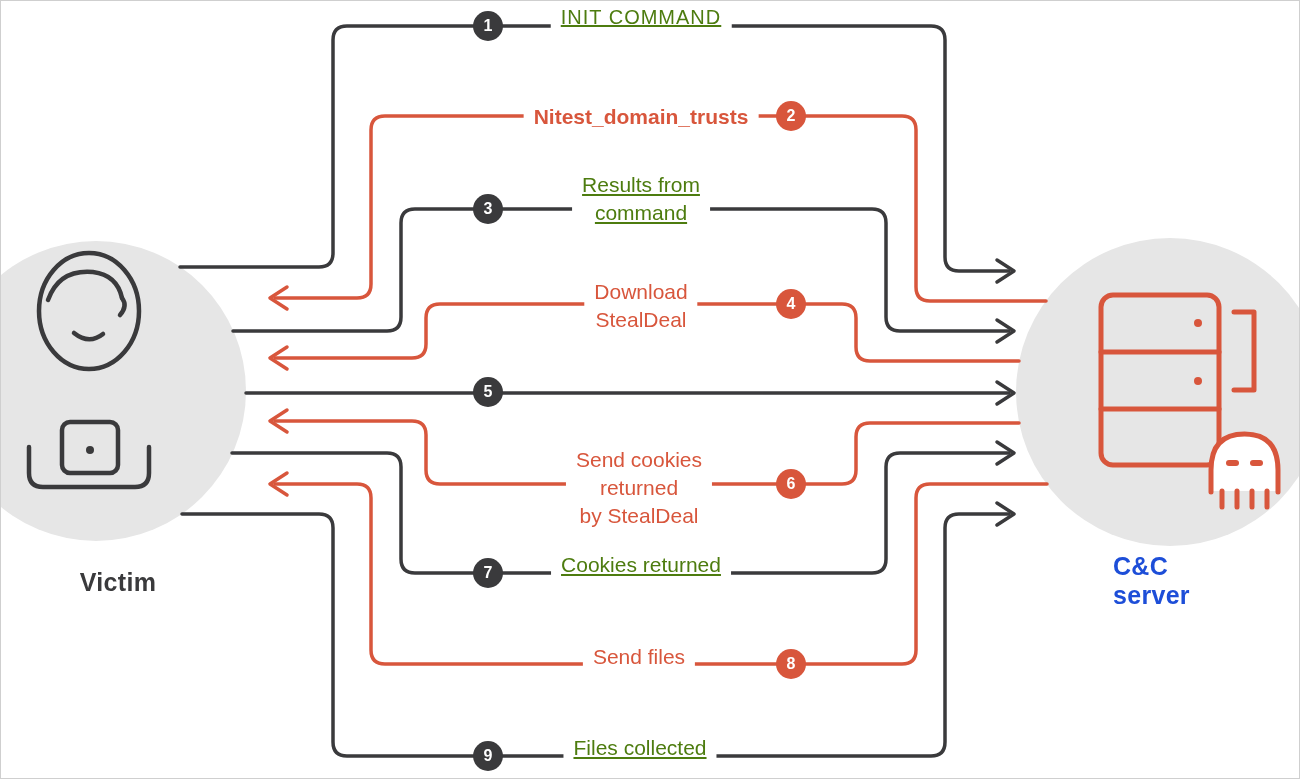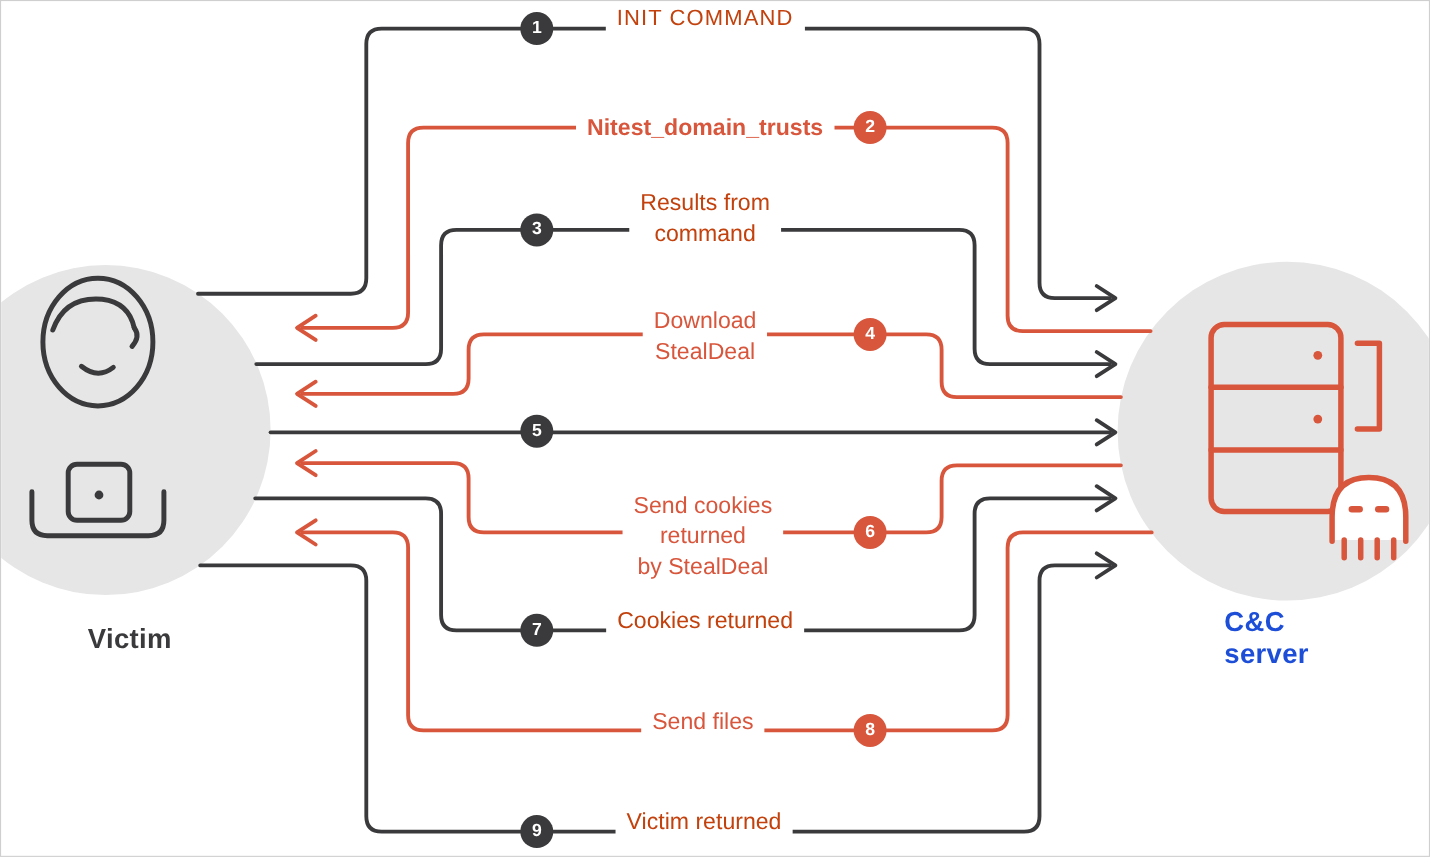--- a/index.html
+++ b/index.html
@@ -17,21 +17,21 @@
   .flow-label {
     position: absolute;
     transform: translate(-50%, -50%);
     background: #ffffff;
     padding: 1px 10px;
     font-size: 21px;
     line-height: 28px;
     text-align: center;
     white-space: pre-line;
   }
-  .flow-label.dark { color: #c2410c; }
+  .flow-label.dark { color: #4d7c0f; text-decoration: underline; }
   .flow-label.red  { color: #d8563c; }
   .flow-label.caps { font-size: 20px; letter-spacing: 1px; }
   .badge {
     position: absolute;
     width: 30px; height: 30px;
     border-radius: 50%;
     transform: translate(-50%, -50%);
     color: #ffffff;
     font-size: 16px;
     font-weight: bold;
@@ -131,21 +131,21 @@
   <div class="flow-label red" style="left:640px; top:116px;font-weight:bold;">Nitest_domain_trusts</div>
   <div class="flow-label dark" style="left:640px; top:198px;">Results from
 command</div>
   <div class="flow-label red" style="left:640px; top:305px;">Download
 StealDeal</div>
   <div class="flow-label red" style="left:638px; top:487px;">Send cookies
 returned
 by StealDeal</div>
   <div class="flow-label dark" style="left:640px; top:564px;">Cookies returned</div>
   <div class="flow-label red" style="left:638px; top:656px;">Send files</div>
-  <div class="flow-label dark" style="left:639px; top:747px;">Victim returned</div>
+  <div class="flow-label dark" style="left:639px; top:747px;">Files collected</div>
 
   <div class="badge dark" style="left:487px; top:25px;">1</div>
   <div class="badge red" style="left:790px; top:115px;">2</div>
   <div class="badge dark" style="left:487px; top:208px;">3</div>
   <div class="badge red" style="left:790px; top:303px;">4</div>
   <div class="badge dark" style="left:487px; top:391px;">5</div>
   <div class="badge red" style="left:790px; top:483px;">6</div>
   <div class="badge dark" style="left:487px; top:572px;">7</div>
   <div class="badge red" style="left:790px; top:663px;">8</div>
   <div class="badge dark" style="left:487px; top:755px;">9</div>

